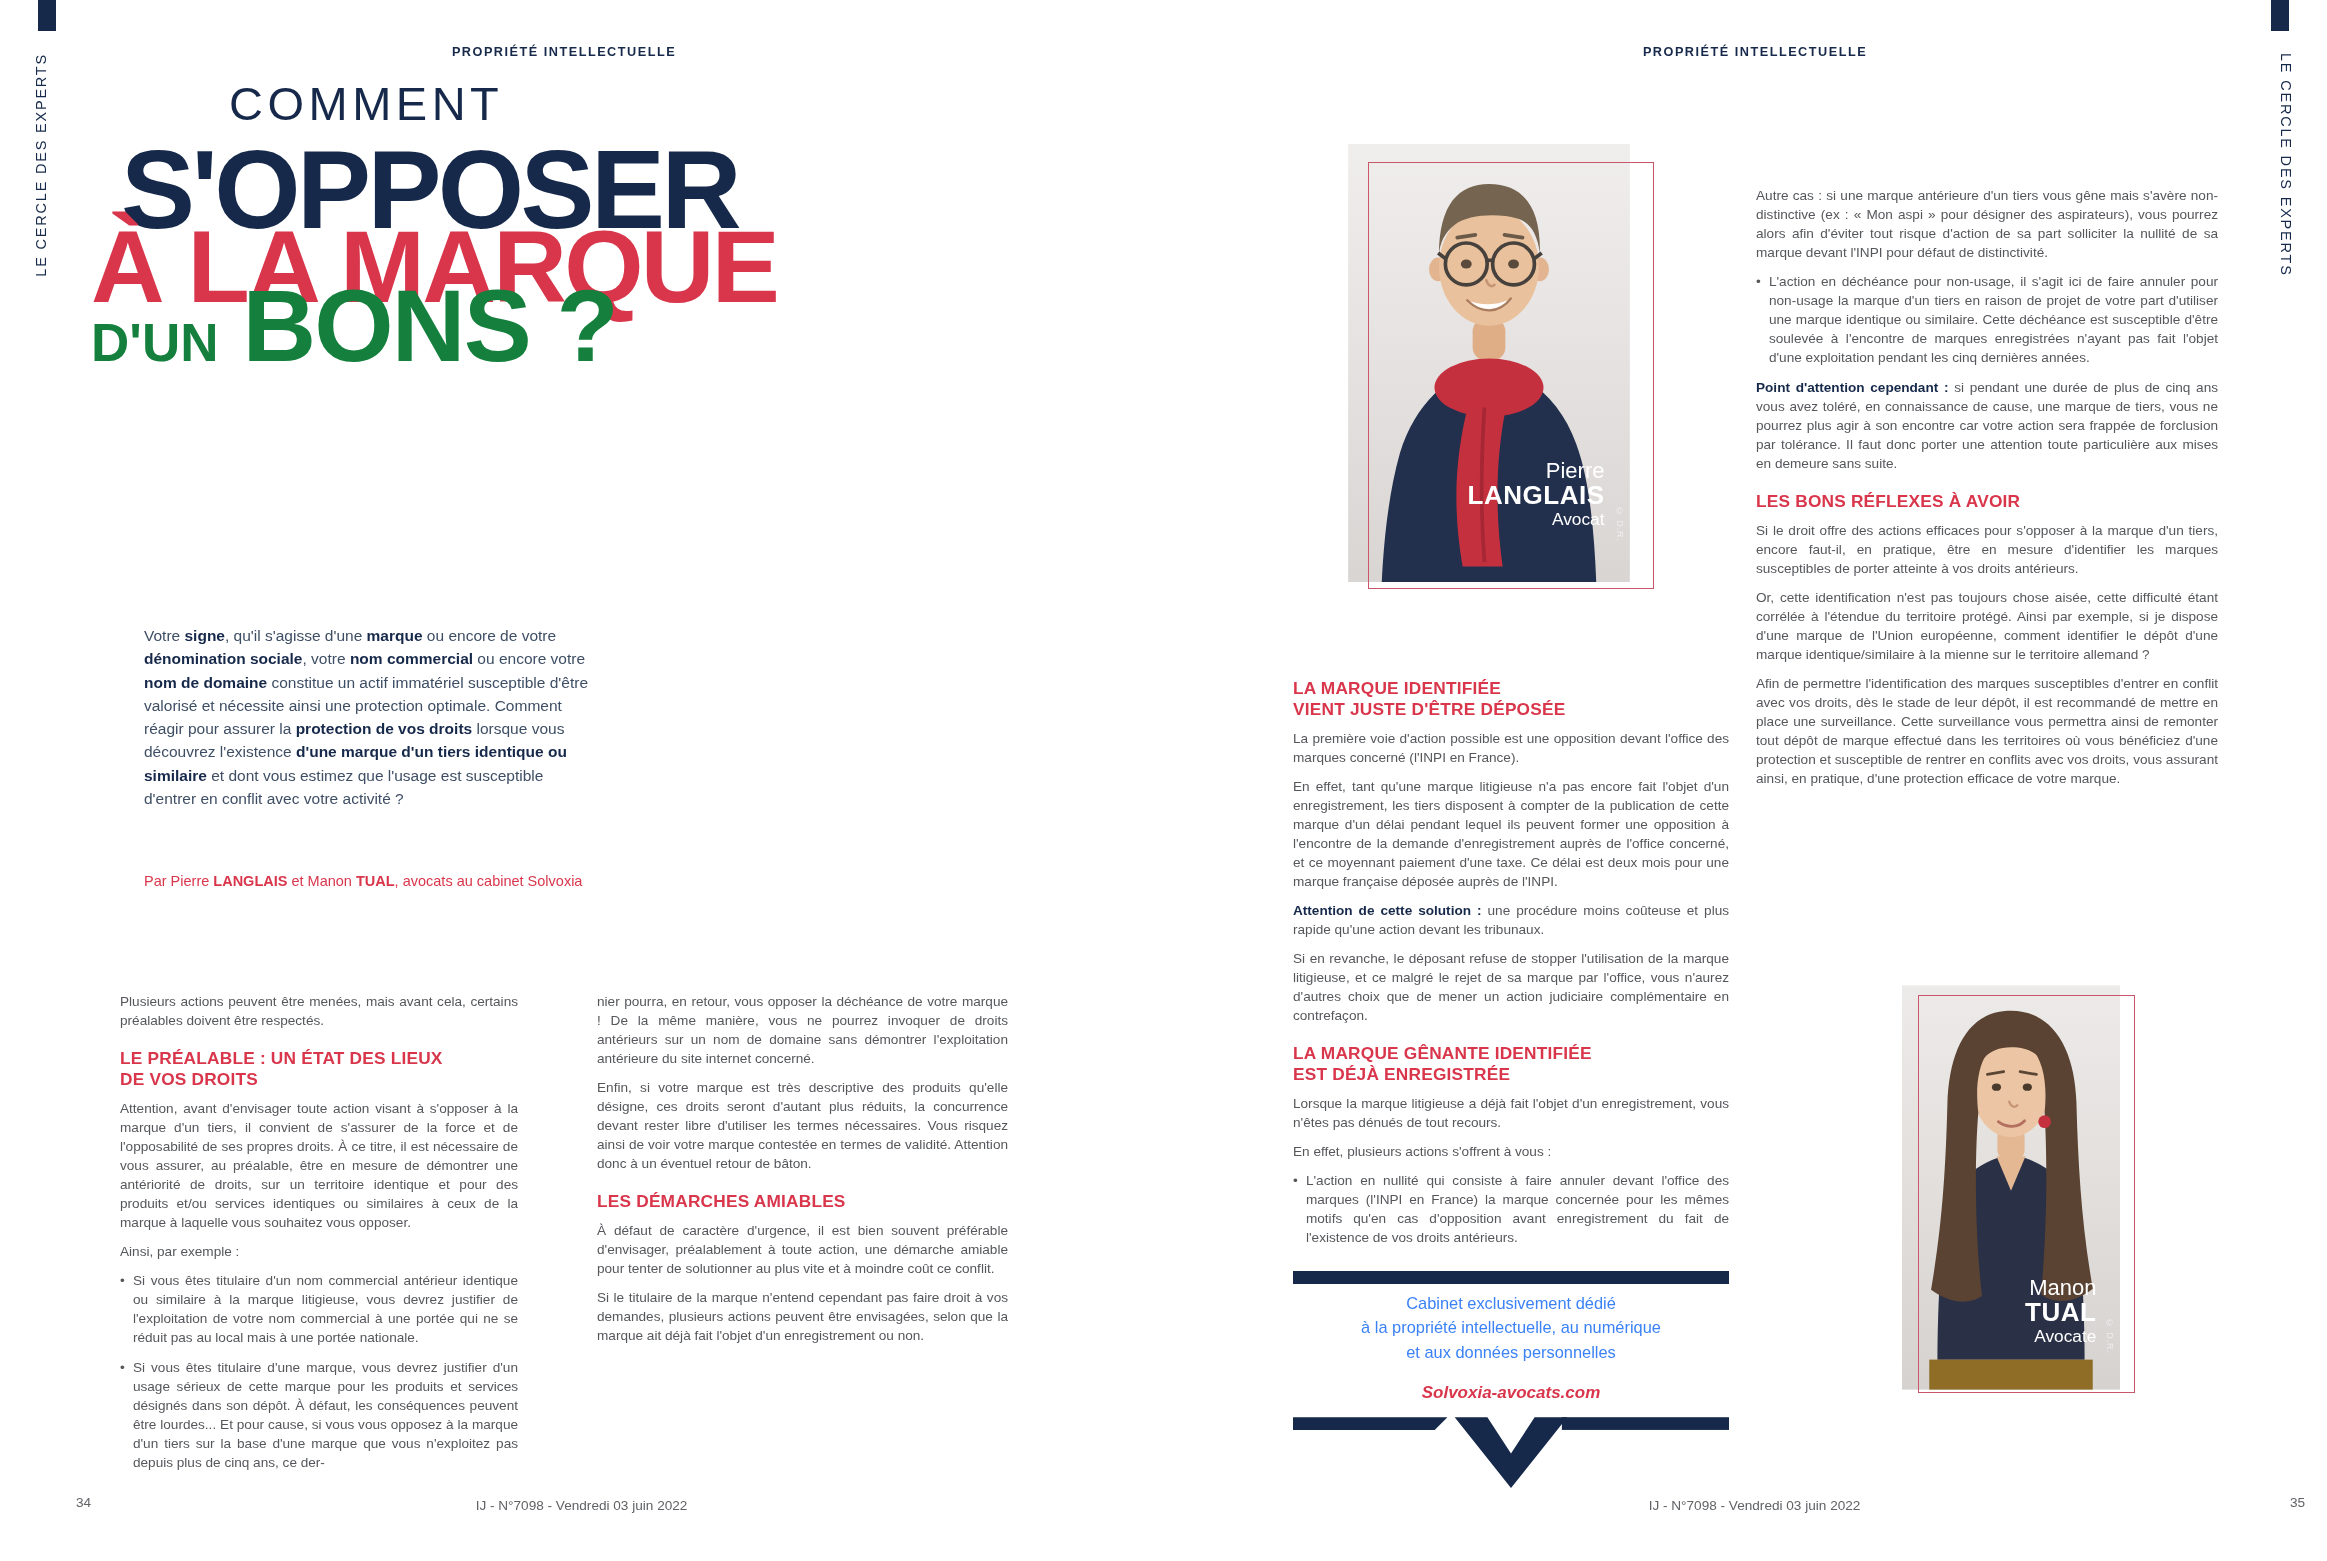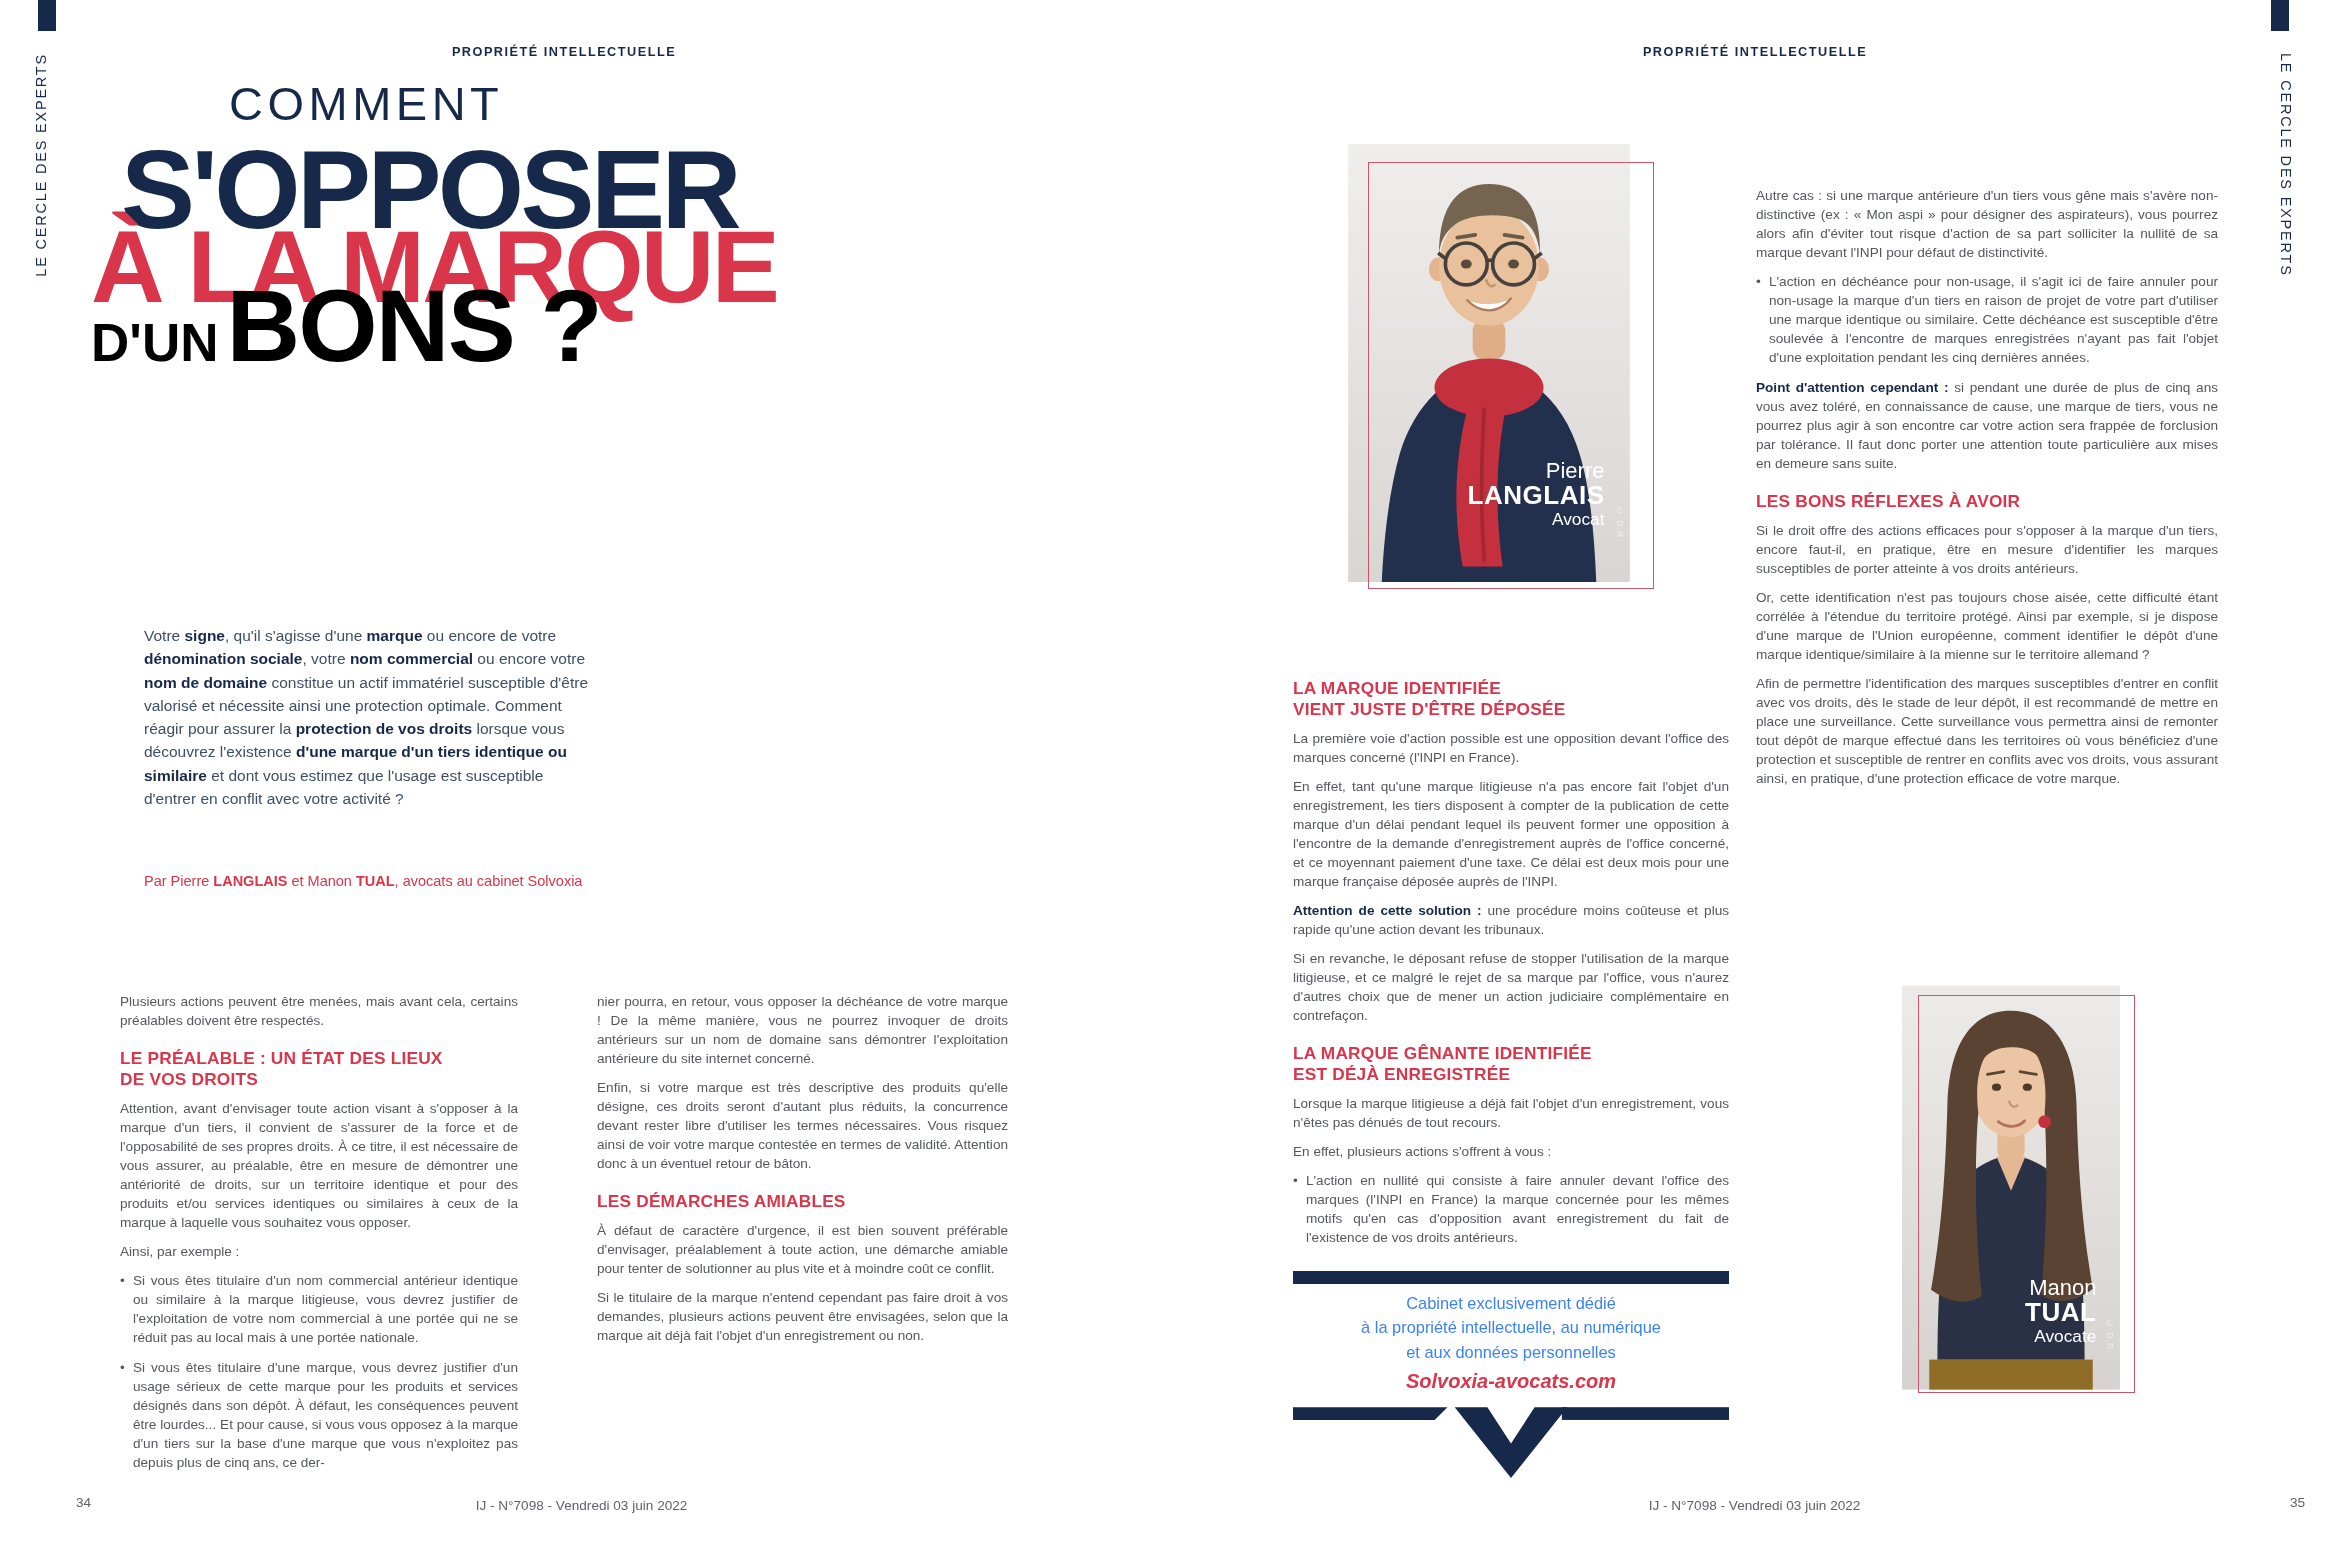--- a/index.html
+++ b/index.html
@@ -17,21 +17,21 @@
   .vert-text.vright{right:33px;writing-mode:vertical-rl;}
   
   .rubric{position:absolute;top:45px;width:400px;text-align:center;font-size:12.7px;font-weight:700;
     letter-spacing:1.5px;color:#16294a;}
   .rubric-left{left:364px;}
   .rubric-right{left:1555px;}
   
   .title-kicker{position:absolute;left:229px;top:80px;font-size:47px;font-weight:400;letter-spacing:4.5px;color:#16294a;line-height:1;}
   .title-main{position:absolute;left:121px;top:135px;font-size:111px;font-weight:800;letter-spacing:-3.6px;color:#16294a;line-height:1;}
   .title-red{position:absolute;left:91px;top:216px;font-size:102px;font-weight:800;letter-spacing:-2.7px;color:#d9364c;line-height:1;}
-  .title-line4{position:absolute;left:91px;top:275px;display:flex;align-items:baseline;gap:8px;color:#000000;line-height:1;}
+  .title-line4{position:absolute;left:91px;top:275px;display:flex;align-items:baseline;gap:24px;color:#15803d;line-height:1;}
   .t-small{font-size:53px;font-weight:800;}
   .t-big{font-size:102px;font-weight:800;letter-spacing:-1.8px;}
   
   .intro{position:absolute;left:144px;top:624px;width:447px;font-size:15.5px;line-height:1.5;color:#3e4e64;}
   .intro .seg{font-weight:400;}
   .intro .seg-bold{font-weight:700;color:#17294b;}
   .byline{position:absolute;left:144px;top:873px;width:509px;font-size:14.5px;color:#d9364c;}
   .byline .seg{font-weight:400;}
   .byline .seg-bold{font-weight:700;}
   
@@ -55,21 +55,21 @@
   .photo-frame{position:absolute;border:1.8px solid #c9566a;pointer-events:none;z-index:3;}
   .photo-caption{position:absolute;z-index:4;text-align:right;color:#ffffff;line-height:1.02;}
   .cap-first{font-size:22px;font-weight:400;}
   .cap-last{font-size:26px;font-weight:700;letter-spacing:0.5px;}
   .cap-role{font-size:17.3px;font-weight:400;margin-top:2.7px;}
   .photo-credit{position:absolute;z-index:4;writing-mode:vertical-rl;font-size:9px;color:#f3f3f3;opacity:0.85;letter-spacing:0.9px;}
   
   .pullquote{position:absolute;left:1293px;top:1271px;width:436px;}
   .pq-bar-top{width:100%;height:12.7px;background:#16294a;}
   .pq-text{margin-top:7px;text-align:center;font-size:16.4px;line-height:1.5;color:#3b82f6;white-space:pre-line;}
-  .pq-site{margin-top:5px;text-align:center;font-size:20px;font-weight:700;font-style:italic;color:#d9364c;}
+  .pq-site{margin-top:18px;text-align:center;font-size:17px;font-weight:700;font-style:italic;color:#d9364c;}
   .pq-bottom{display:block;margin-top:14.5px;width:436px;height:84px;}
   .pq-bottom .nv{fill:#16294a;}
   
   .footer-center{position:absolute;top:1498px;width:545px;text-align:center;font-size:13.6px;color:#606266;}
   .footer-left-page{left:309px;}
   .footer-right-page{left:1482px;}
   .page-num{position:absolute;top:1495px;font-size:13.6px;color:#606266;}
   .page-num.pn-left{left:39px;margin-left:37px;}
   .page-num.pn-right{right:22px;}
 </style>

